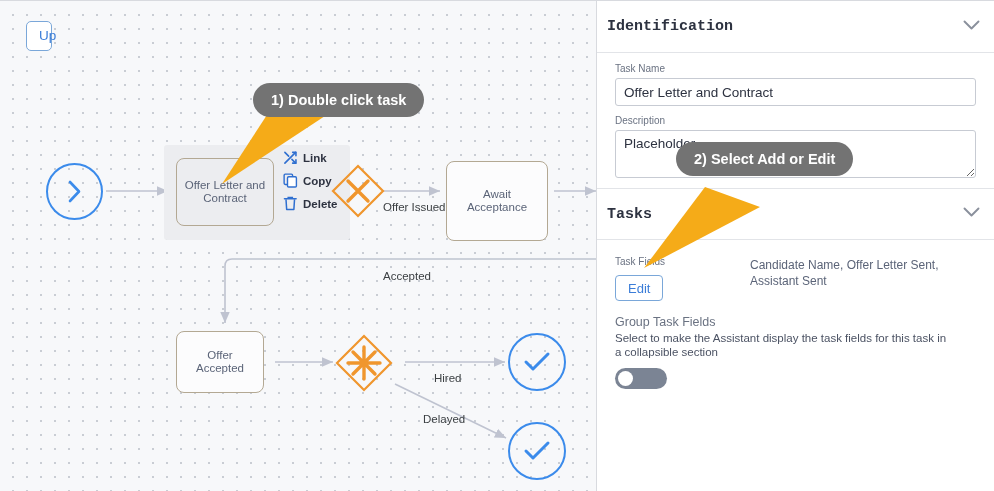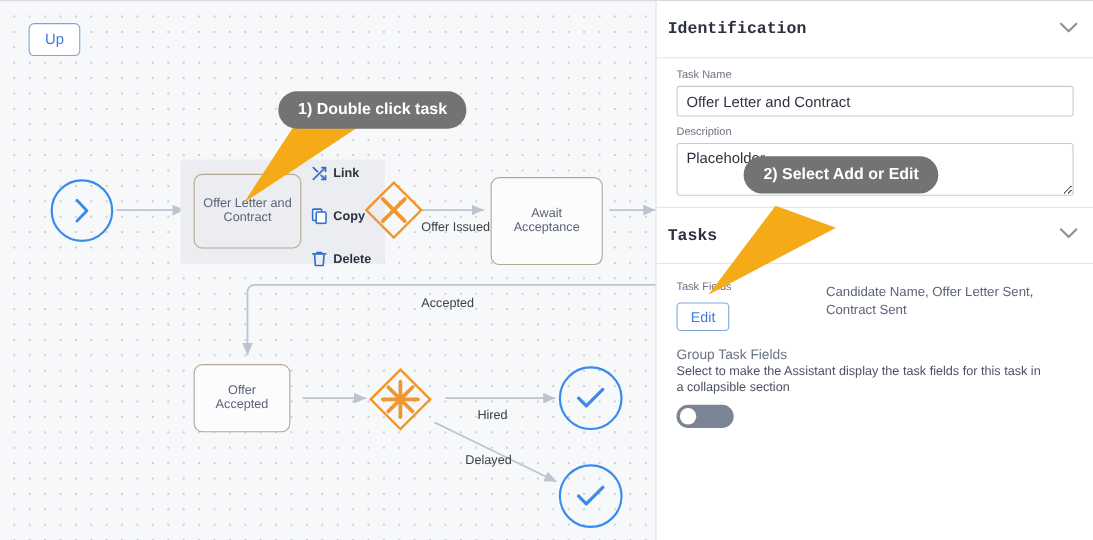--- a/index.html
+++ b/index.html
@@ -101,21 +101,21 @@
     white-space: nowrap;
   }
 
   
   #ctx-menu {
     position: absolute;
     left: 283px; top: 148px;
     width: 62px;
     display: flex;
     flex-direction: column;
-    gap: 22px;
+    gap: 6px;
     z-index: 12;
   }
   .ctx-item {
     display: flex;
     align-items: center;
     gap: 5px;
     font-size: 11.5px;
     font-weight: bold;
     color: #2d3240;
     cursor: pointer;
@@ -245,21 +245,21 @@
   }
 </style>
 </head>
 <body>
 
 <div id="app">
 
   <div id="canvas-pane">
     <div id="canvas-grid"></div>
 
-    <div class="tb-btn" style="left:26px; top:20px; width:47px;">Up</div>
+    <div class="tb-btn" style="left:26px; top:20px; width:26px;">Up</div>
 
     <svg style="position:absolute; left:0; top:0; width:597px; height:491px; overflow:visible;">
       <defs>
         <marker id="arrow" markerWidth="8" markerHeight="8" refX="7" refY="3" orient="auto">
           <path d="M0,0 L7,3 L0,6 z" fill="#bfc3d0"></path>
         </marker>
       </defs>
 
       <line x1="106" y1="190" x2="168" y2="190" stroke="#bfc3d0" stroke-width="1.6" marker-end="url(#arrow)"></line>
 
@@ -388,21 +388,21 @@
         </svg>
       </span>
     </div>
 
     <div class="sec-body" style="padding-top:14px;">
       <div class="tf-row">
         <div class="tf-left">
           <div class="field-label">Task Fields</div>
           <button class="edit-btn">Edit</button>
         </div>
-        <div class="tf-right">Candidate Name, Offer Letter Sent, Contract Sent</div>
+        <div class="tf-right">Candidate Name, Offer Letter Sent, Assistant Sent</div>
       </div>
 
       <div class="group-title">Group Task Fields</div>
       <div class="group-desc">Select to make the Assistant display the task fields for this task in a collapsible section</div>
       <div class="toggle">
         <div class="knob"></div>
       </div>
     </div>
   </div>
 

